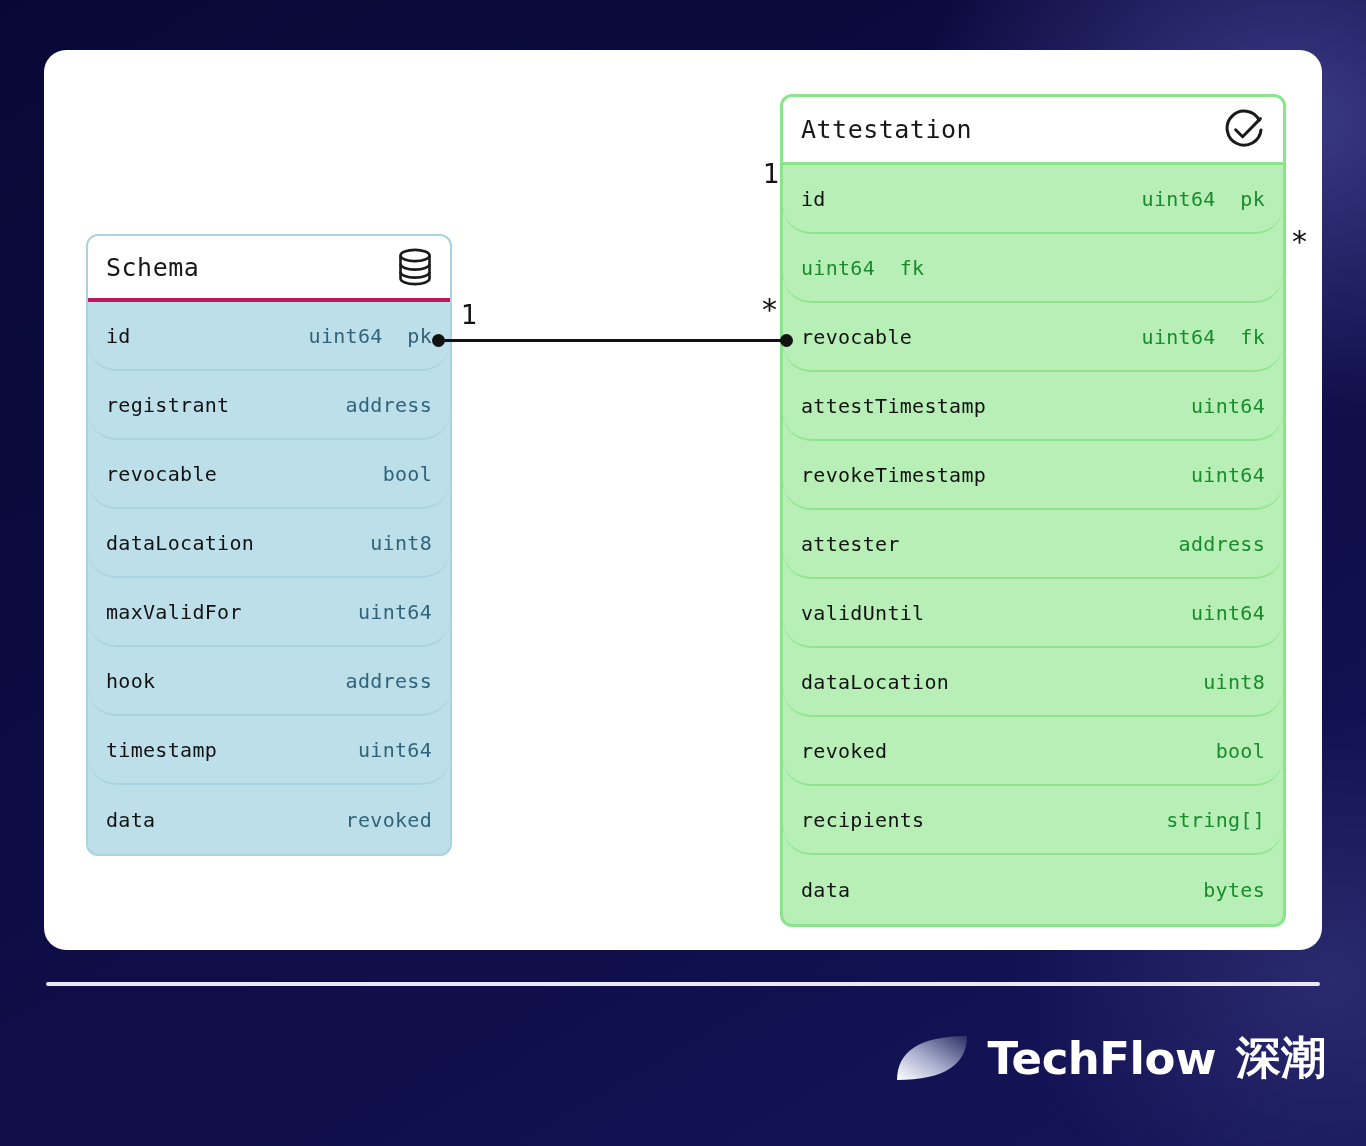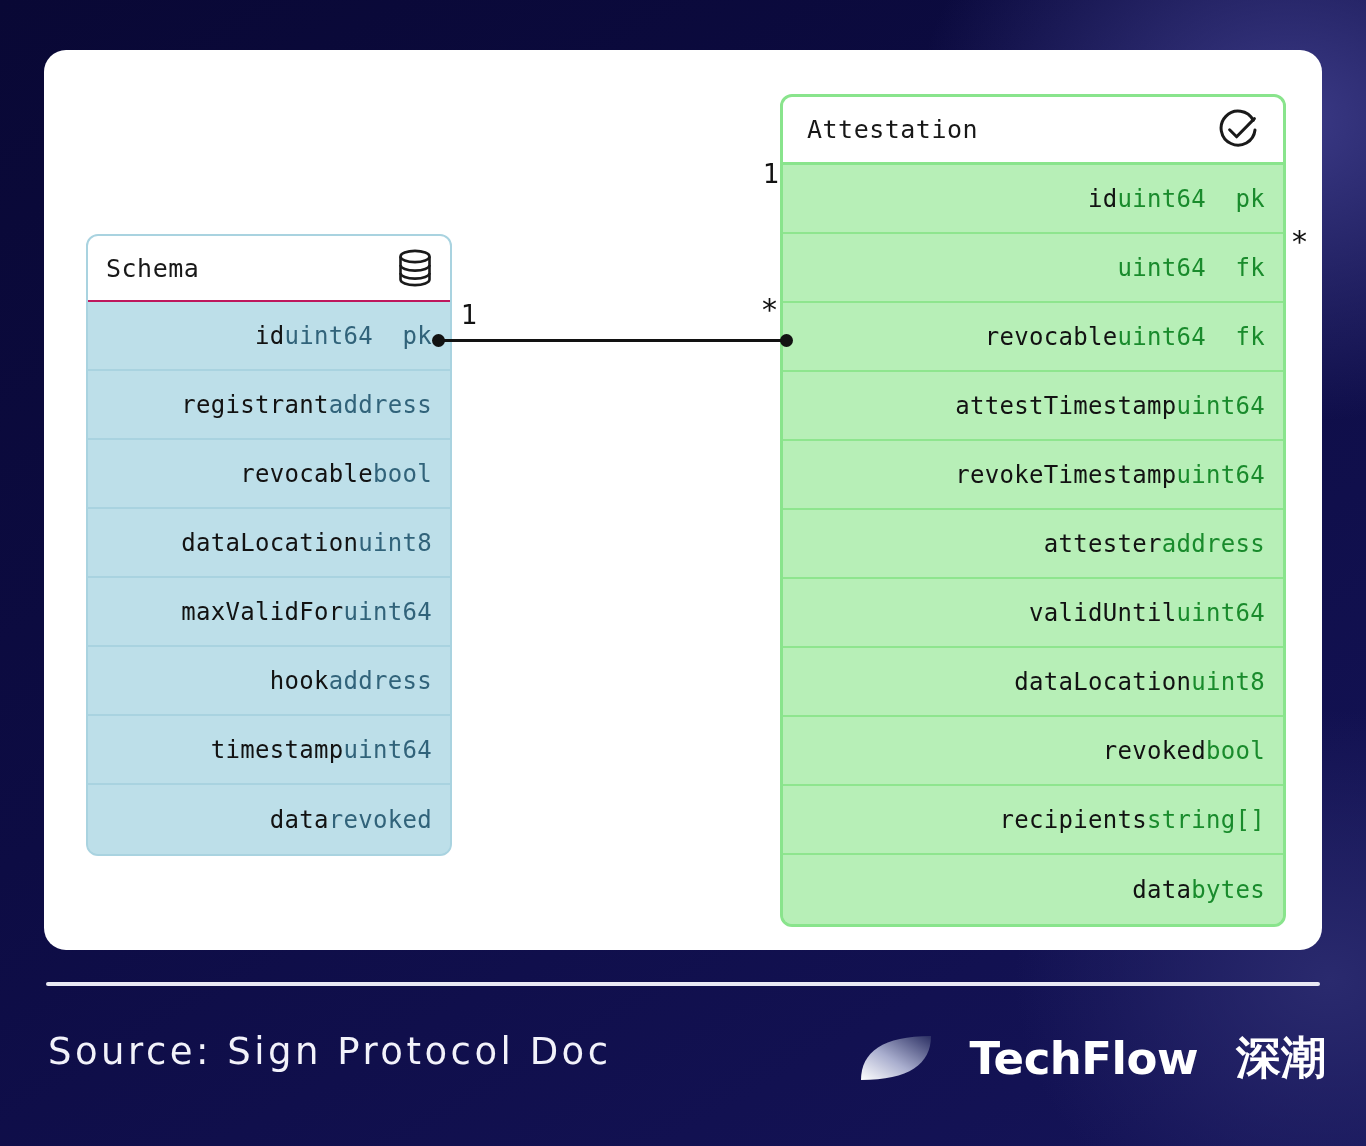--- a/index.html
+++ b/index.html
@@ -46,46 +46,47 @@
   }
   .er-title {
     font-family: "DejaVu Sans Mono", "Liberation Mono", monospace;
     font-size: 25px;
     letter-spacing: 0.5px;
     color: #181818;
   }
   .er-row {
     display: flex;
     align-items: center;
-    justify-content: flex-end;
+    justify-content: space-between;
     box-sizing: border-box;
     font-family: "DejaVu Sans Mono", "Liberation Mono", monospace;
-    font-size: 24px;
+    font-size: 20px;
+    border-radius: 28px;
   }
   .er-field { color: #121212; letter-spacing: 0.3px; }
   .er-meta  { letter-spacing: 0.3px; white-space: pre; }
 
   
   #schema-table {
     left: 86px; top: 234px; width: 366px;
     border: 2px solid #a9d3e0;
     background: #bddfe9;
   }
-  #schema-table .thead { height: 66px; padding: 0 18px; border-bottom: 2px solid #be185d; }
+  #schema-table .thead { height: 66px; padding: 0 18px; border-bottom: 4px solid #be185d; }
   #schema-table .er-row { height: 69px; padding: 0 18px; border-bottom: 2px solid #a9d3e0; background: #bddfe9; }
   #schema-table .er-row:last-child { border-bottom: none; }
   #schema-table .er-meta { color: #31637a; }
 
   
   #attestation-table {
     left: 780px; top: 94px; width: 506px;
     border: 3px solid #89e48c;
     background: #b7efb7;
   }
-  #attestation-table .thead { height: 68px; padding: 0 24px; border-bottom: 3px solid #89e48c; }
+  #attestation-table .thead { height: 68px; padding: 0 18px; border-bottom: 3px solid #89e48c; }
   #attestation-table .er-row { height: 69px; padding: 0 18px; border-bottom: 2px solid #8ee58e; background: #b7efb7; }
   #attestation-table .er-row:last-child { border-bottom: none; }
   #attestation-table .er-meta { color: #198b2c; }
 
   
   .rel-line {
     position: absolute;
     left: 436px; top: 339px;
     width: 350px; height: 3px;
     background: #121212;
@@ -131,21 +132,21 @@
     font-size: 37px;
     letter-spacing: 3.5px;
     color: #f2f2fa;
     white-space: nowrap;
   }
   .brand {
     position: absolute;
     right: 40px; top: 1028px;
     display: flex;
     align-items: center;
-    gap: 36px;
+    gap: 18px;
   }
   .brand-mark { width: 74px; height: 56px; }
   .brand-name {
     font-family: "DejaVu Sans", sans-serif;
     font-size: 45px;
     font-weight: bold;
     color: #ffffff;
     letter-spacing: -0.5px;
     white-space: nowrap;
   }
@@ -272,21 +273,20 @@
   <div class="rel-dot left"></div>
   <div class="rel-dot right"></div>
 
   <span class="card-lbl one" id="lbl-one-schema">1</span>
   <span class="card-lbl star" id="lbl-star-attest">*</span>
   <span class="card-lbl one" id="lbl-one-self">1</span>
   <span class="card-lbl star" id="lbl-star-self">*</span>
 
   <div class="divider"></div>
 
-  <div class="source-text">Source: Sign Protocol Doc</div>
 
   <div class="brand">
     <span class="brand-mark">
       <svg viewBox="0 0 74 56" width="74" height="56">
         <defs>
           <linearGradient id="leafgrad" x1="0" y1="1" x2="1" y2="0">
             <stop offset="0%" stop-color="#ffffff"></stop>
             <stop offset="45%" stop-color="#a9aece"></stop>
             <stop offset="100%" stop-color="#2b2f63"></stop>
           </linearGradient>

